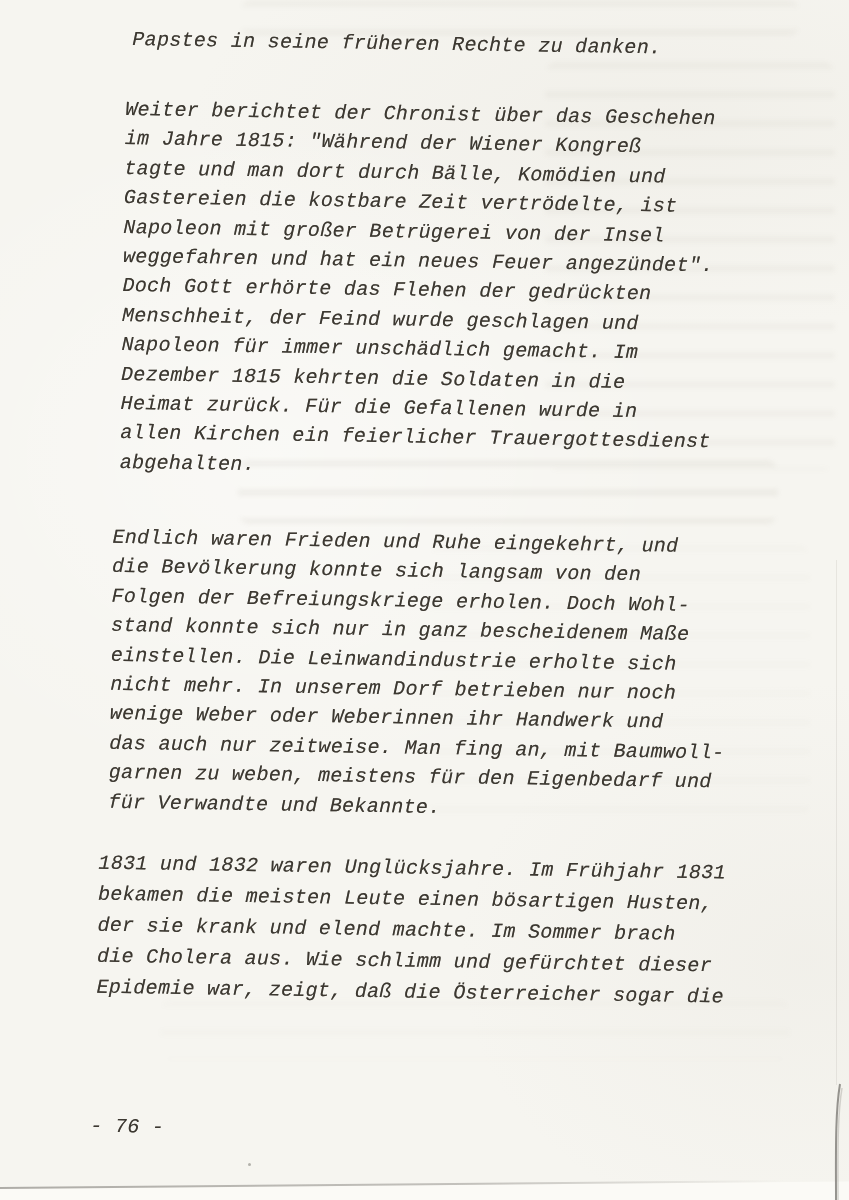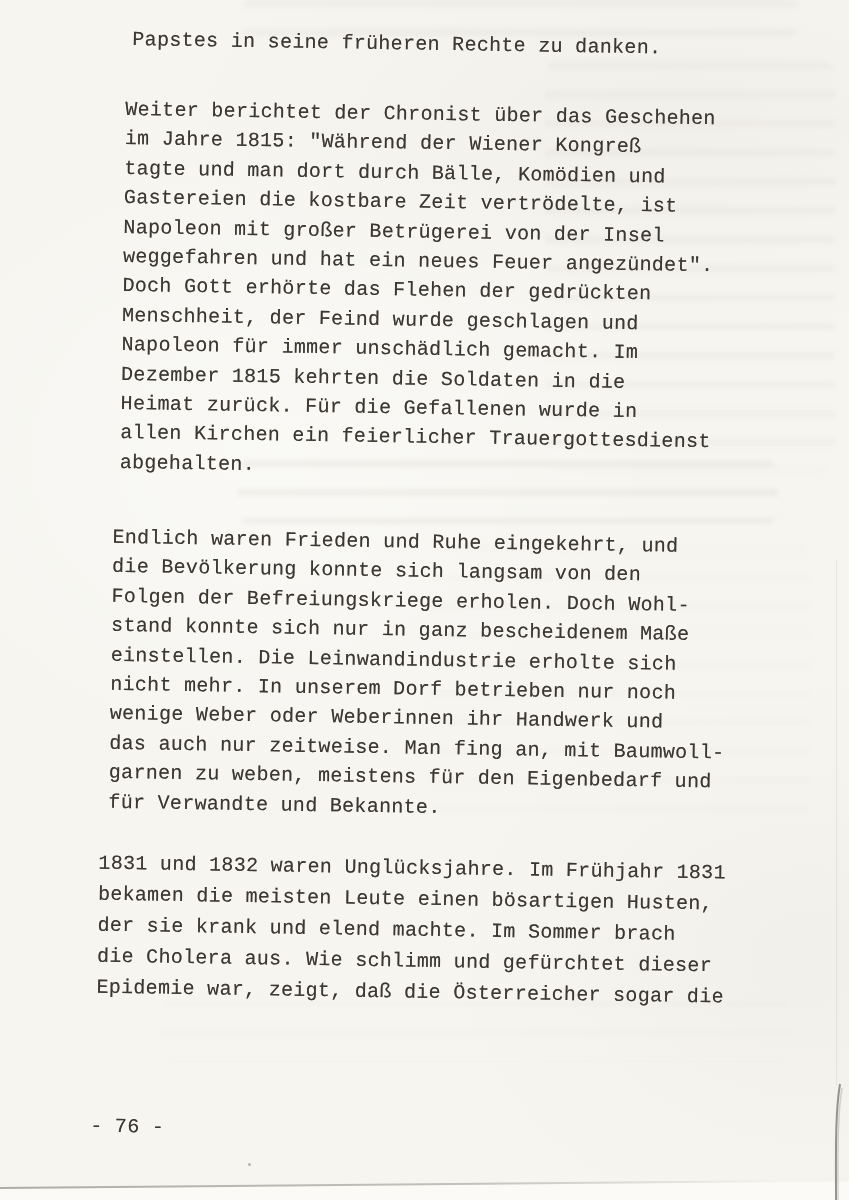--- a/index.html
+++ b/index.html
@@ -17,20 +17,21 @@
   .page {
     position: relative;
     width: 849px;
     height: 1200px;
     overflow: hidden;
     background:
       radial-gradient(ellipse 600px 500px at 32% 38%, rgba(255,255,255,0.40), rgba(255,255,255,0) 70%),
       radial-gradient(ellipse 700px 300px at 80% 10%, rgba(210,205,192,0.14), rgba(210,205,192,0) 70%),
       radial-gradient(ellipse 500px 400px at 95% 80%, rgba(205,200,188,0.12), rgba(205,200,188,0) 70%),
       var(--paper);
+    font-style: italic;
   }
   
   .ghost {
     position: absolute;
     background: repeating-linear-gradient(
       180deg,
       rgba(148,140,122,0.17) 0px, rgba(148,140,122,0.17) 7px,
       rgba(148,140,122,0.0) 7px, rgba(148,140,122,0.0) 29px);
     filter: blur(2.5px);
     border-radius: 12px;

